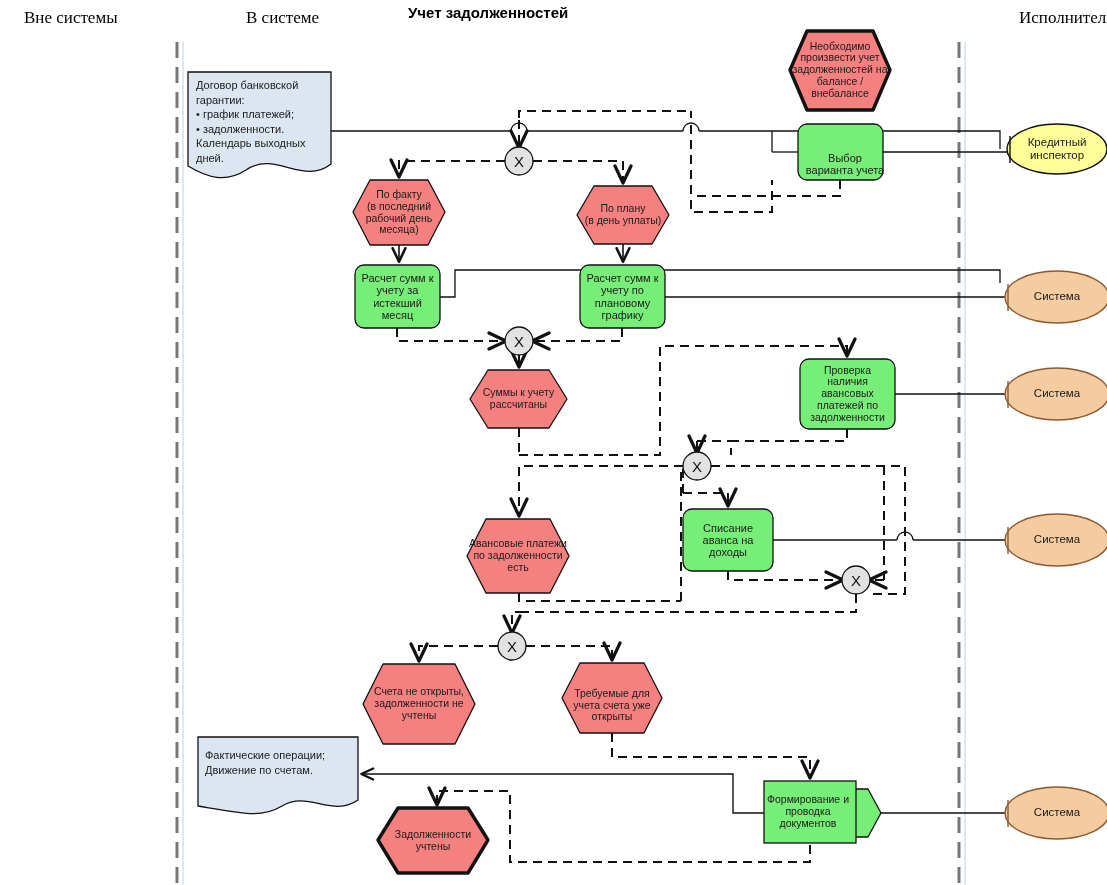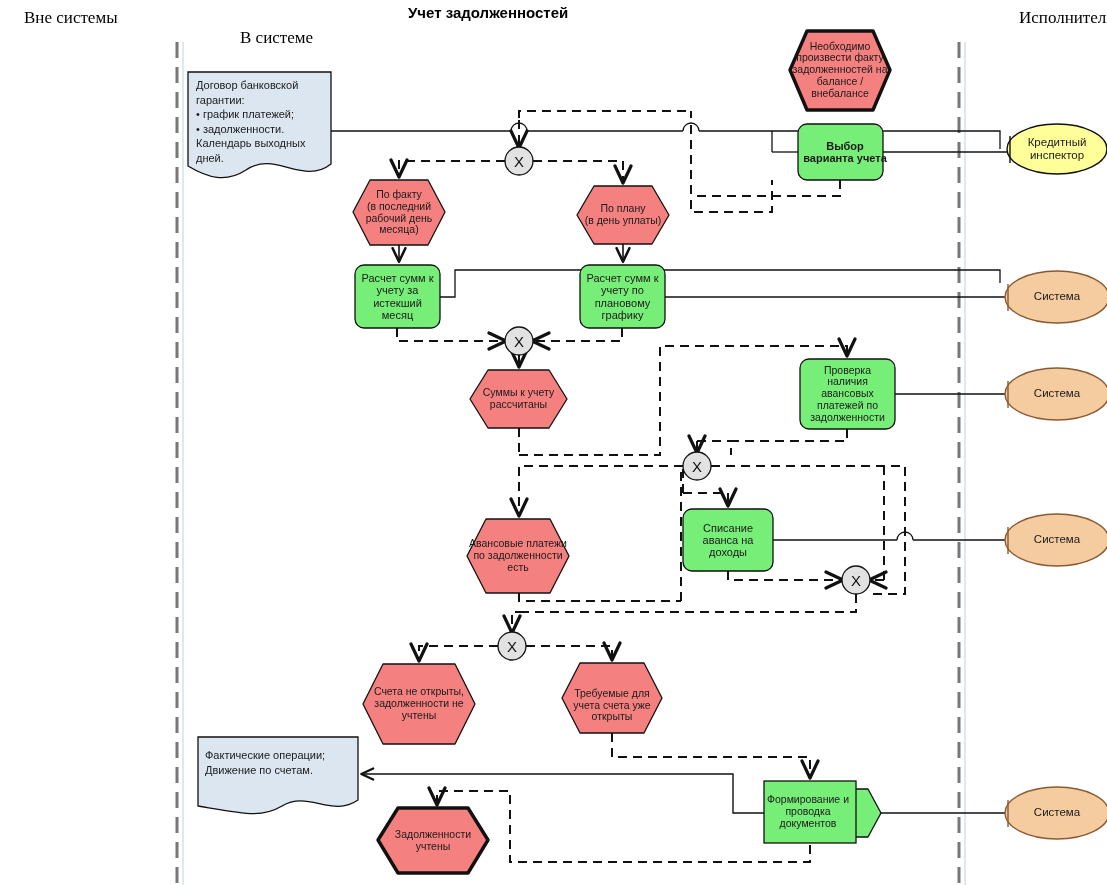--- a/index.html
+++ b/index.html
@@ -40,21 +40,21 @@
   }
 </style>
 </head>
 <body>
 
 <div id="root">
 
   <div class="diagram-title" style="left:408px;top:4px;">Учет задолженностей</div>
 
   <div class="lane-label" style="left:0px;top:8px;">Вне системы</div>
-  <div class="lane-label" style="left:216px;top:8px;margin-top:20px;">В системе</div>
+  <div class="lane-label" style="left:222px;top:8px;">В системе</div>
   <div class="lane-label" style="left:995px;top:8px;">Исполнитель</div>
 
   <svg id="canvas" xmlns="http://www.w3.org/2000/svg" viewBox="0 0 1107 885">
     <defs>
       <marker id="arrOpen" markerWidth="12" markerHeight="12" refX="9" refY="5" orient="auto">
         <path d="M1,1 L9.5,5 L1,9" fill="none" stroke="#111" stroke-width="1.6" stroke-linecap="round" stroke-linejoin="round"></path>
       </marker>
       <marker id="arrOpenThin" markerWidth="12" markerHeight="12" refX="9" refY="5" orient="auto">
         <path d="M2,1.5 L9.5,5 L2,8.5" fill="none" stroke="#111" stroke-width="1.3" stroke-linecap="round" stroke-linejoin="round"></path>
       </marker>
@@ -240,25 +240,25 @@
   <div class="doc-label" style="left:196px;top:78px;width:132px;">Договор банковской
 гарантии:
 •        график платежей;
 •        задолженности.
 Календарь выходных
 дней.</div>
   <div class="doc-label" style="left:205px;top:748px;width:150px;">Фактические операции;
 Движение по счетам.</div>
 
   <div class="node-label" style="left:788px;top:32px;width:104px;height:76px;font-size:10.5px;">Необходимо
-произвести факту
+произвести учет
 задолженностей на
 балансе /
 внебалансе</div>
-  <div class="node-label" style="left:798px;top:124px;width:94px;height:56px;font-weight:bold;">Выбор
+  <div class="node-label" style="left:798px;top:136px;width:94px;height:56px;">Выбор
 варианта учета</div>
 
   <div class="node-label" style="left:353px;top:181px;width:92px;height:63px;font-size:10.5px;">По факту
 (в последний
 рабочий день
 месяца)</div>
   <div class="node-label" style="left:575px;top:186px;width:96px;height:58px;font-size:10.5px;">По плану
 (в день уплаты)</div>
 
   <div class="node-label" style="left:355px;top:265px;width:85px;height:63px;">Расчет сумм к

